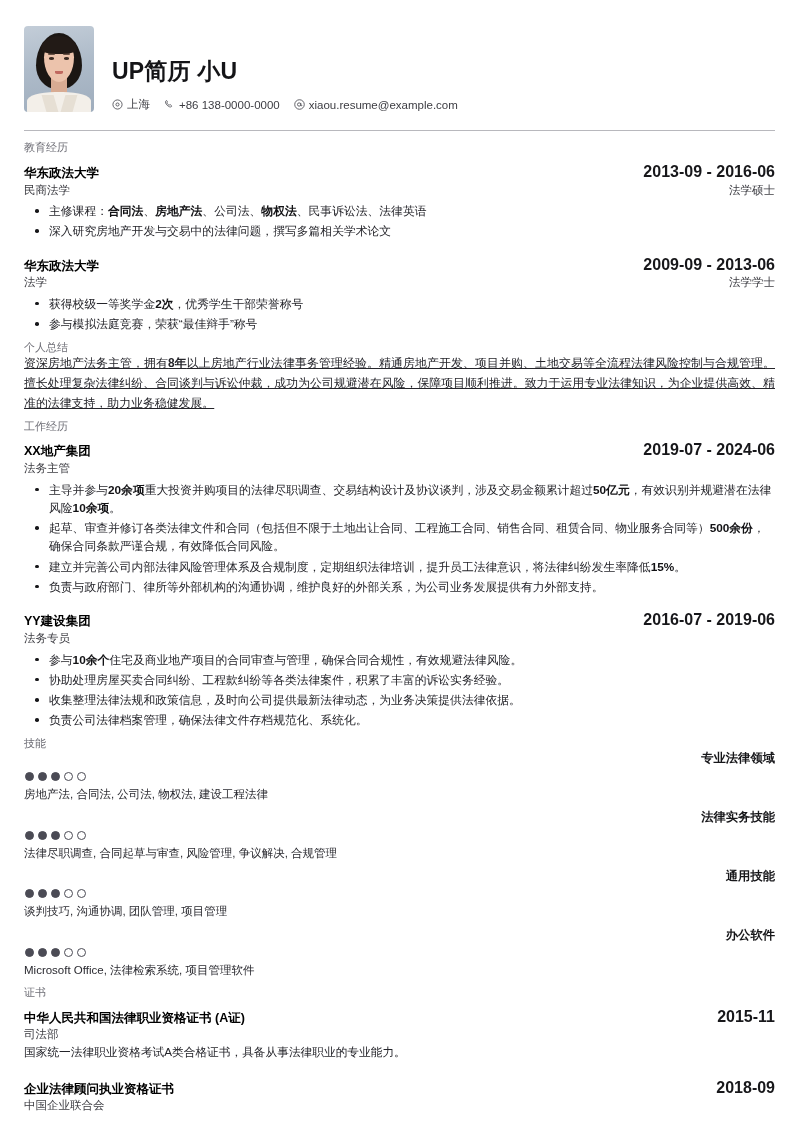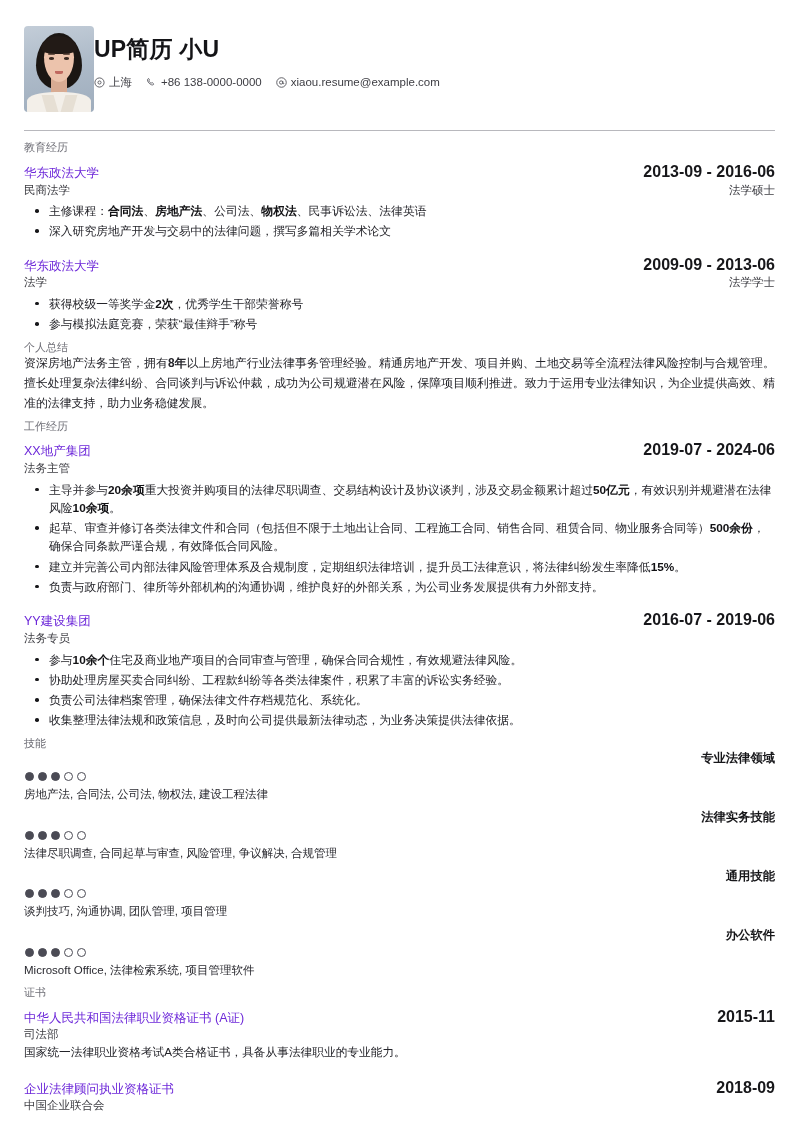--- a/index.html
+++ b/index.html
@@ -16,21 +16,22 @@
   .page {
     width: 799px;
     height: 1130px;
     padding: 26px 24px 0 24px;
     position: relative;
   }
 
   
   .header {
     display: flex;
-    align-items: flex-start;
+    align-items: flex-end;
+    gap: 18px;
     padding-bottom: 18px;
   }
 
   .photo {
     width: 70px;
     height: 86px;
     border-radius: 4px;
     flex: 0 0 auto;
     overflow: hidden;
     position: relative;
@@ -119,22 +120,22 @@
 
   .entry { margin-bottom: 7px; }
 
   .entry-top {
     display: flex;
     justify-content: space-between;
     align-items: baseline;
   }
   .entry-title {
     font-size: 12.5px;
-    font-weight: 400;
-    color: #6d28d9;
+    font-weight: 700;
+    color: #000000;
     line-height: 1.3;
     margin-top: 10px;
   }
   .entry-date {
     font-size: 16px;
     font-weight: 700;
     color: #17171a;
     line-height: 1.3;
     white-space: nowrap;
   }
@@ -171,20 +172,21 @@
     border-radius: 50%;
     background: #17171a;
   }
   ul.bullets li b { font-weight: 700; color: #111114; }
 
   .summary-text {
     font-size: 11.9px;
     line-height: 1.66;
     color: #24242a;
     text-align: justify;
+    text-decoration: underline;
   }
   .summary-text b { font-weight: 700; }
 
   
   .skill-block { margin-bottom: 7px; }
   .skill-name {
     font-size: 12.3px;
     font-weight: 700;
     color: #17171a;
     line-height: 1.4;
@@ -329,22 +331,22 @@
       <div class="entry-top">
         <span class="entry-title">YY建设集团</span>
         <span class="entry-date">2016-07 - 2019-06</span>
       </div>
       <div class="entry-sub">
         <span>法务专员</span>
       </div>
       <ul class="bullets">
         <li>参与<b>10余个</b>住宅及商业地产项目的合同审查与管理，确保合同合规性，有效规避法律风险。</li>
         <li>协助处理房屋买卖合同纠纷、工程款纠纷等各类法律案件，积累了丰富的诉讼实务经验。</li>
+        <li>收集整理法律法规和政策信息，及时向公司提供最新法律动态，为业务决策提供法律依据。</li>
         <li>负责公司法律档案管理，确保法律文件存档规范化、系统化。</li>
-        <li>收集整理法律法规和政策信息，及时向公司提供最新法律动态，为业务决策提供法律依据。</li>
       </ul>
     </div>
   </div>
 
   <div class="section">
     <div class="section-label">技能</div>
 
     <div class="skill-block">
       <div class="skill-name">专业法律领域</div>
       <div class="dots">

